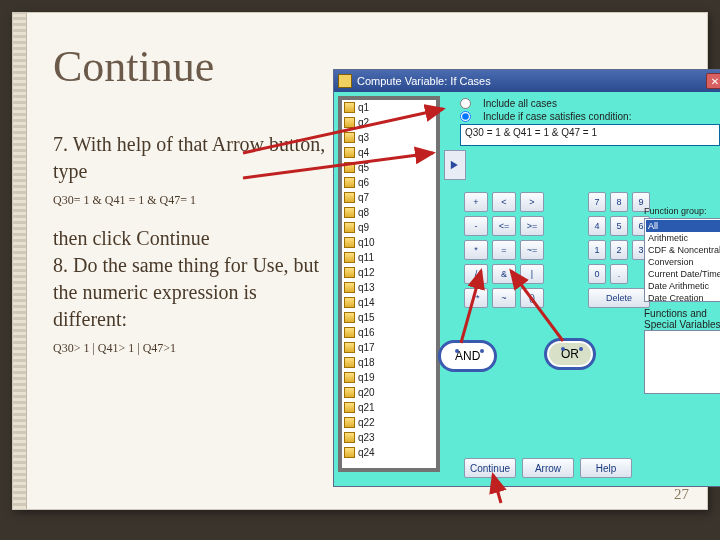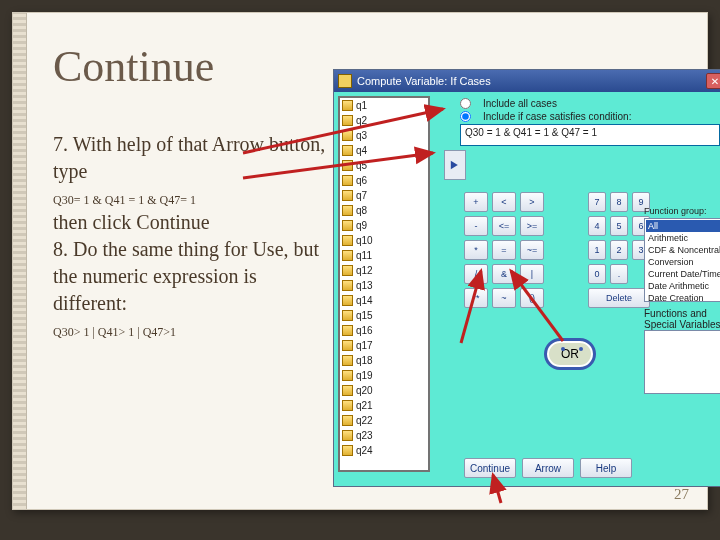--- a/index.html
+++ b/index.html
@@ -101,23 +101,23 @@
     width: 22px; height: 30px;
     background: #e8ecf4;
     border:1px solid #8a98b0;
     display:flex; align-items:center; justify-content:center;
   }
   .arrow-btn svg { width:14px; height:14px; }
 
   .varlist {
     position:absolute;
     left: 4px; top: 4px;
-    width: 92px; height: 376px;
+    width: 102px; height: 376px;
     background:#fff;
-    border:2px solid #737373;
+    border:4px solid #737373;
     overflow:hidden;
   }
   .varlist .row {
     display:flex; align-items:center;
     height: 15px;
     padding: 0 2px;
     font-size: 10px;
   }
   .varlist .vicon {
     width:11px; height:11px;
@@ -199,21 +199,21 @@
 <body>
 
 <div class="paper">
   <div class="bind-edge"></div>
 
   <div class="slide-title">Continue</div>
 
   <div class="body-text">
     <div>7. With help of that Arrow button, type</div>
     <div class="small" style="margin-top:6px">Q30= 1 &amp; Q41 = 1 &amp; Q47= 1</div>
-    <div style="margin-top:0">then click Continue</div>
+    <div style="margin-top:16px">then click Continue</div>
     <div>8. Do the same thing for Use, but the numeric expression is different:</div>
     <div class="small" style="margin-top:6px">Q30&gt; 1 | Q41&gt; 1 | Q47&gt;1</div>
   </div>
 
   <div class="page-num">27</div>
 
   <div class="dialog">
     <div class="titlebar">
       <div class="sys-icon"></div>
       <div class="title-text">Compute Variable: If Cases</div>
@@ -397,20 +397,23 @@
 
       <div class="dlg-buttons">
         <div class="kbtn">Continue</div>
         <div class="kbtn">Arrow</div>
         <div class="kbtn">Help</div>
       </div>
 
     </div>
   </div>
 
+  <div class="cloud and">
+    <span>AND</span>
+  </div>
   <div class="cloud or">
     <span>OR</span>
   </div>
 
   <svg class="red-arrow" style="left:0;top:0;width:696px;height:498px">
     <defs>
       <marker id="ah" markerWidth="8" markerHeight="8" refX="6" refY="3" orient="auto">
         <polygon points="0,0 7,3 0,6" fill="#c02020"></polygon>
       </marker>
     </defs>

